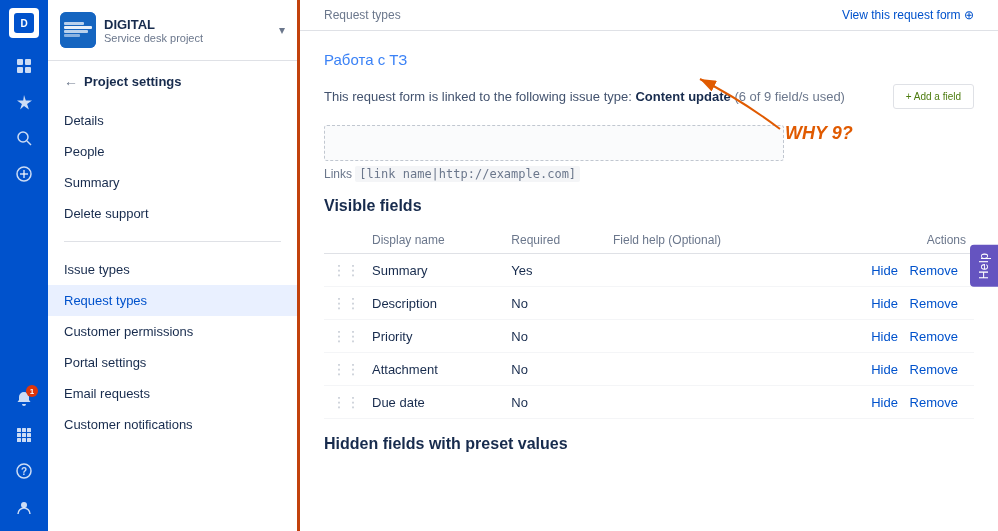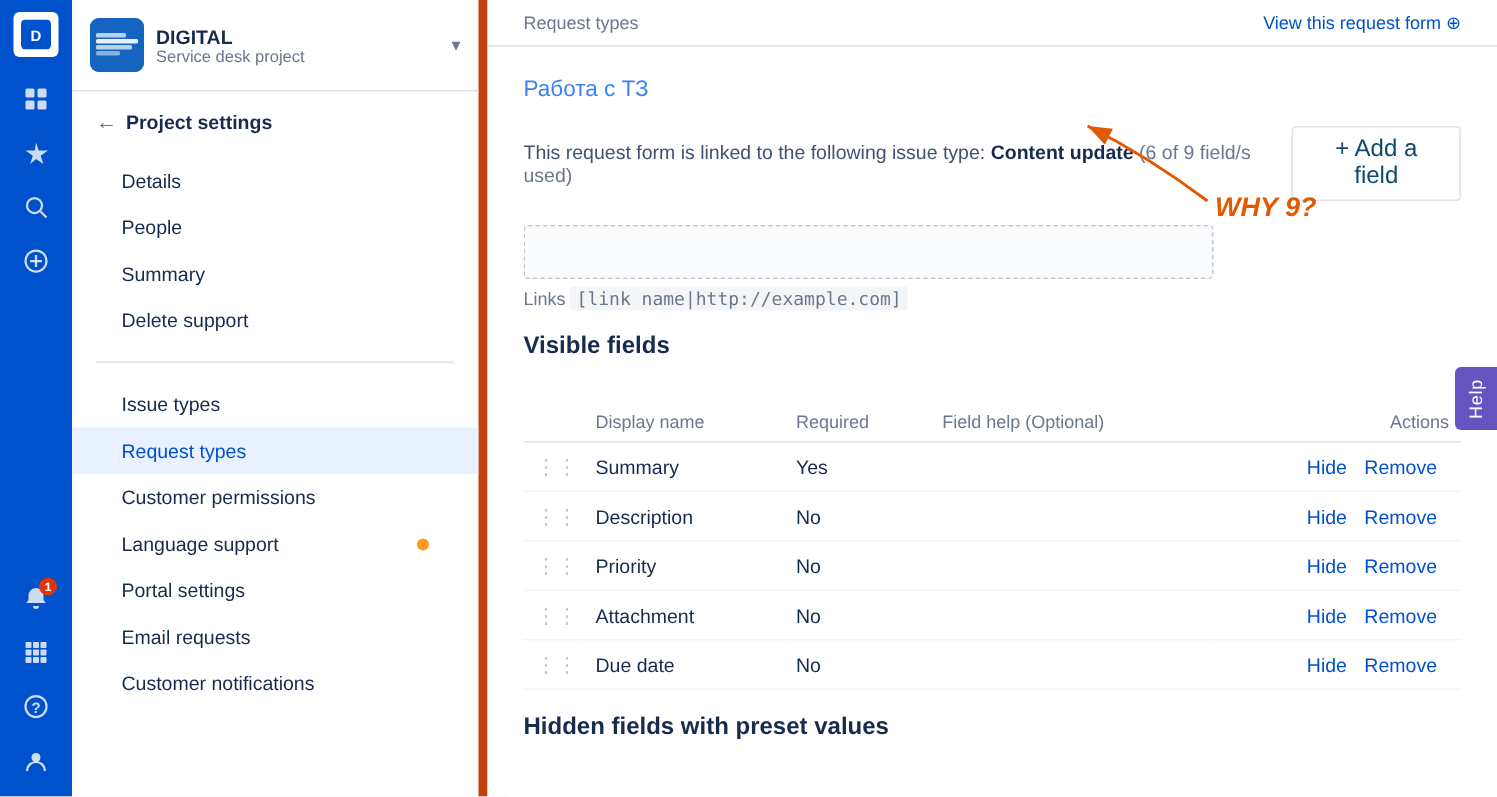--- a/index.html
+++ b/index.html
@@ -42,23 +42,23 @@
       top: 2px; right: 2px;
       width: 12px; height: 12px;
       background: #de350b;
       border-radius: 50%;
       display: flex; align-items: center; justify-content: center;
       font-size: 8px; color: #fff; font-weight: bold;
     }
 
     
     .project-sidebar {
-      width: 277px;
+      width: 252px;
       background: #fff;
-      border-right: 6px solid #c2410c;
+      border-right: 3px solid #c2410c;
       display: flex;
       flex-direction: column;
       flex-shrink: 0;
       height: 531px;
       overflow-y: auto;
     }
     .project-header {
       display: flex;
       align-items: center;
       padding: 12px 12px;
@@ -87,21 +87,21 @@
       font-weight: 600;
       color: #172b4d;
       cursor: pointer;
     }
     .sidebar-back .back-arrow { color: #6b778c; font-size: 14px; }
 
     .sidebar-section {
       padding: 4px 0;
     }
     .sidebar-item {
-      padding: 8px 33px;
+      padding: 8px 16px;
       font-size: 13px;
       color: #172b4d;
       cursor: pointer;
       display: flex;
       align-items: center;
       justify-content: space-between;
     }
     .sidebar-item.active { background: #e9f0ff; color: #0052cc; font-weight: 500; border-radius: 0; }
     .sidebar-divider { border: none; border-top: 1px solid #dfe1e6; margin: 8px 16px; }
     .dot-indicator {
@@ -183,22 +183,22 @@
     .info-text .issue-type-link { font-weight: 600; color: #172b4d; }
     .info-text .fields-count { color: #6b778c; }
     .add-field-btn {
       display: flex;
       align-items: center;
       gap: 4px;
       padding: 6px 12px;
       background: #fff;
       border: 1px solid #dfe1e6;
       border-radius: 3px;
-      font-size: 16px;
-      color: #0c4a6e;
+      font-size: 10px;
+      color: #4d7c0f;
       cursor: pointer;
       font-weight: 500;
       justify-content: center;
     }
 
     
     .help-section { margin-bottom: 16px; }
     .help-label {
       font-size: 13px;
       font-weight: 600;
@@ -222,21 +222,21 @@
       background: #f4f5f7;
       padding: 1px 4px;
       border-radius: 2px;
     }
 
     
     .section-title {
       font-size: 16px;
       font-weight: 600;
       color: #172b4d;
-      margin-bottom: 28px;
+      margin-bottom: 12px;
     }
     .fields-table {
       width: 100%;
       border-collapse: collapse;
     }
     .fields-table th {
       text-align: left;
       padding: 6px 8px;
       font-size: 12px;
       color: #6b778c;
@@ -408,24 +408,20 @@
 
   <div class="sidebar-section">
     <div class="sidebar-item">
       <span>Issue types</span>
     </div>
     <div class="sidebar-item active">
       <span>Request types</span>
     </div>
     <div class="sidebar-item">
       <span>Customer permissions</span>
-    </div>
-    <div class="sidebar-item">
-      <span>Language support</span>
-      <span class="dot-indicator"></span>
     </div>
     <div class="sidebar-item">
       <span>Portal settings</span>
     </div>
     <div class="sidebar-item">
       <span>Email requests</span>
     </div>
     <div class="sidebar-item">
       <span>Customer notifications</span>
     </div>

